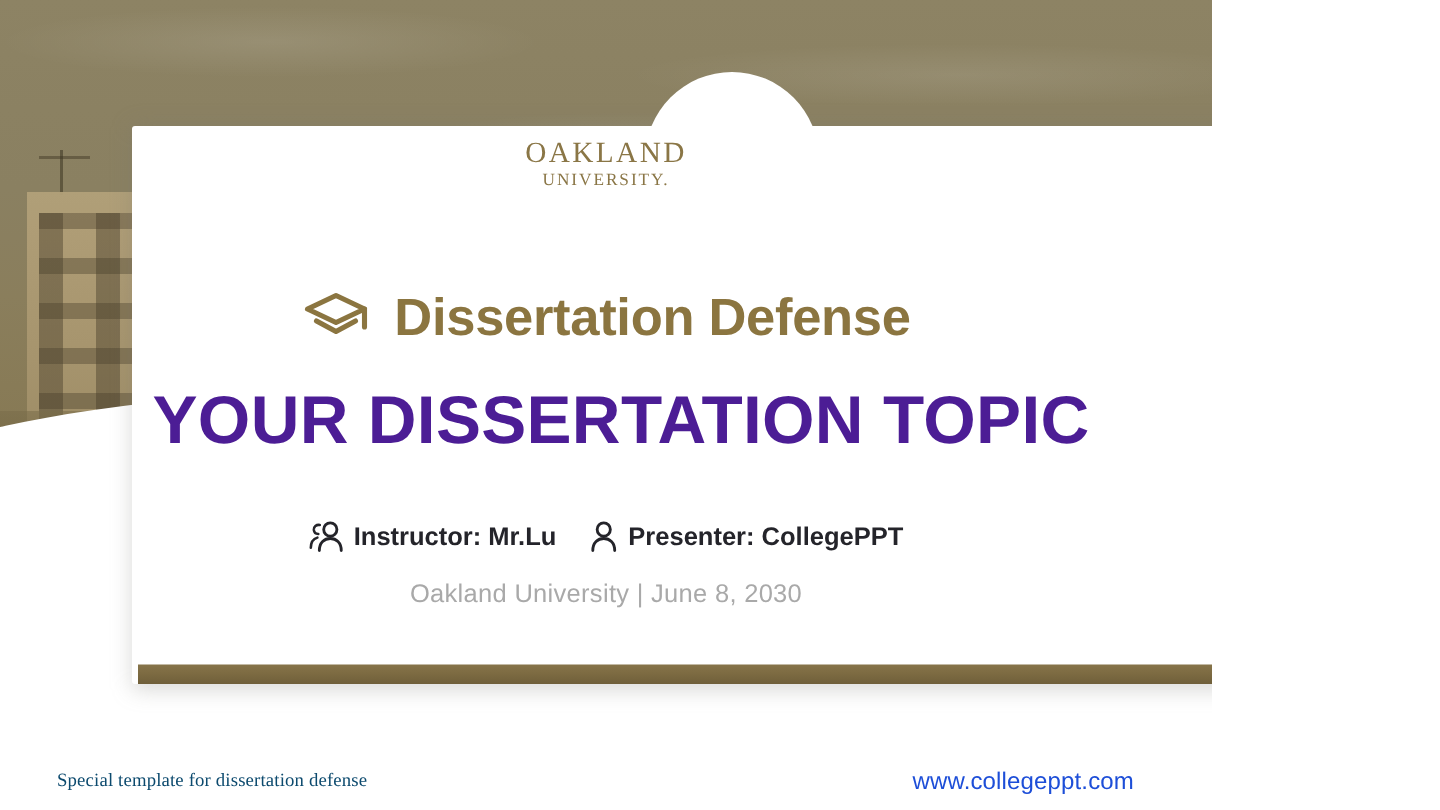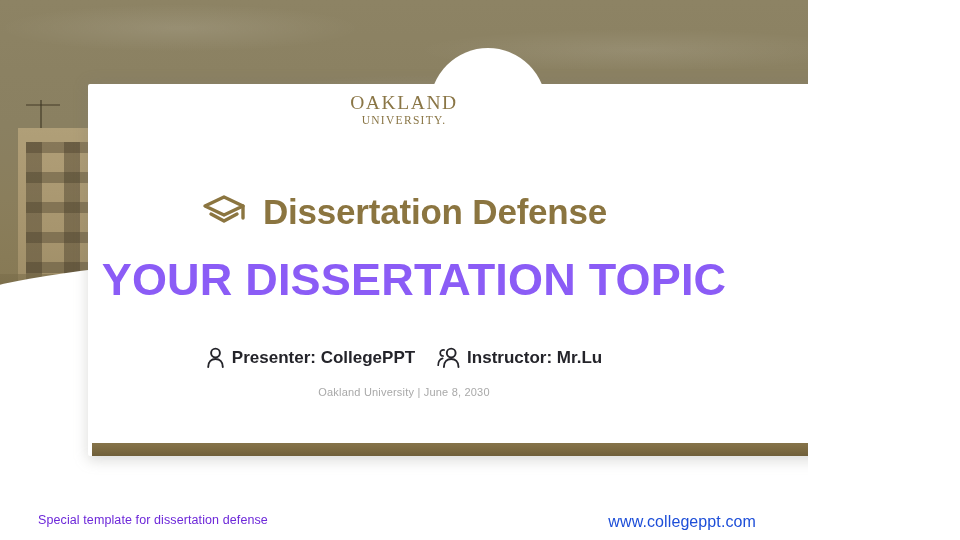--- a/index.html
+++ b/index.html
@@ -233,21 +233,21 @@
     white-space: nowrap;
   }
 
   .topic-title {
     position: absolute;
     left: 0; right: 0;
     top: 255px;
     text-align: center;
     font-size: 45px;
     font-weight: bold;
-    color: #8b5cf6;
+    color: #4c1d95;
     letter-spacing: 0.2px;
     line-height: 1.1;
     white-space: nowrap;
     padding-left: 20px;
   }
 
   .people-row {
     position: absolute;
     left: 0; right: 0;
     top: 347px;
@@ -266,33 +266,34 @@
     white-space: nowrap;
   }
   .person-icon { display: block; width: 19px; height: 21px; flex: 0 0 auto; }
   .people-icon { display: block; width: 23px; height: 21px; flex: 0 0 auto; }
 
   .meta-line {
     position: absolute;
     left: 0; right: 0;
     top: 386px;
     text-align: center;
-    font-size: 11px;
+    font-size: 17px;
     color: #a9a9a9;
     letter-spacing: .2px;
     white-space: nowrap;
   }
 
   
   .footer-left {
     position: absolute;
     left: 38px; top: 513px;
     font-size: 12.5px;
-    color: #6d28d9;
+    color: #0c4a6e;
     letter-spacing: .1px;
+    font-family: Liberation Serif, serif;
   }
   .footer-right {
     position: absolute;
     right: 52px; top: 513px;
     font-size: 16px;
     color: #1d4ed8;
     letter-spacing: .1px;
   }
 </style>
 </head>
@@ -342,36 +343,36 @@
       <path d="M10 22 L23 29 L36 22" fill="none" stroke="#8b7540" stroke-width="3.4" stroke-linecap="round" stroke-linejoin="round"></path>
       <path d="M42 14 L42 26" fill="none" stroke="#8b7540" stroke-width="3.4" stroke-linecap="round"></path>
     </svg>
     <div class="defense-title">Dissertation Defense</div>
   </div>
 
   <div class="topic-title">YOUR DISSERTATION TOPIC</div>
 
   <div class="people-row">
     <div class="person-chip">
-      <svg class="person-icon" viewBox="0 0 19 21">
-        <circle cx="9.5" cy="6" r="4.4" fill="none" stroke="#24242a" stroke-width="1.9"></circle>
-        <path d="M2.2 20 C2.2 14.6 5.6 12 9.5 12 C13.4 12 16.8 14.6 16.8 20" fill="none" stroke="#24242a" stroke-width="1.9" stroke-linecap="round"></path>
-      </svg>
-      <span>Presenter: CollegePPT</span>
-    </div>
-
-    <div class="person-chip">
       <svg class="people-icon" viewBox="0 0 23 21">
         <circle cx="14.2" cy="6" r="4.4" fill="none" stroke="#24242a" stroke-width="1.9"></circle>
         <path d="M6.9 20 C6.9 14.6 10.3 12 14.2 12 C18.1 12 21.5 14.6 21.5 20" fill="none" stroke="#24242a" stroke-width="1.9" stroke-linecap="round"></path>
         <path d="M7.2 3.0 C4.9 2.6 3.0 4.2 3.2 6.3 C3.4 8.0 4.7 9.0 6.2 9.0" fill="none" stroke="#24242a" stroke-width="1.7" stroke-linecap="round"></path>
         <path d="M5.6 11.4 C3.0 12.2 1.2 14.6 1.2 18.2" fill="none" stroke="#24242a" stroke-width="1.7" stroke-linecap="round"></path>
       </svg>
       <span>Instructor: Mr.Lu</span>
     </div>
+
+    <div class="person-chip">
+      <svg class="person-icon" viewBox="0 0 19 21">
+        <circle cx="9.5" cy="6" r="4.4" fill="none" stroke="#24242a" stroke-width="1.9"></circle>
+        <path d="M2.2 20 C2.2 14.6 5.6 12 9.5 12 C13.4 12 16.8 14.6 16.8 20" fill="none" stroke="#24242a" stroke-width="1.9" stroke-linecap="round"></path>
+      </svg>
+      <span>Presenter: CollegePPT</span>
+    </div>
   </div>
 
   <div class="meta-line">Oakland University | June 8, 2030</div>
 
   <div class="card-goldbar"></div>
 
   <div class="footer-left">Special template for dissertation defense</div>
   <div class="footer-right">www.collegeppt.com</div>
 
 </div>

